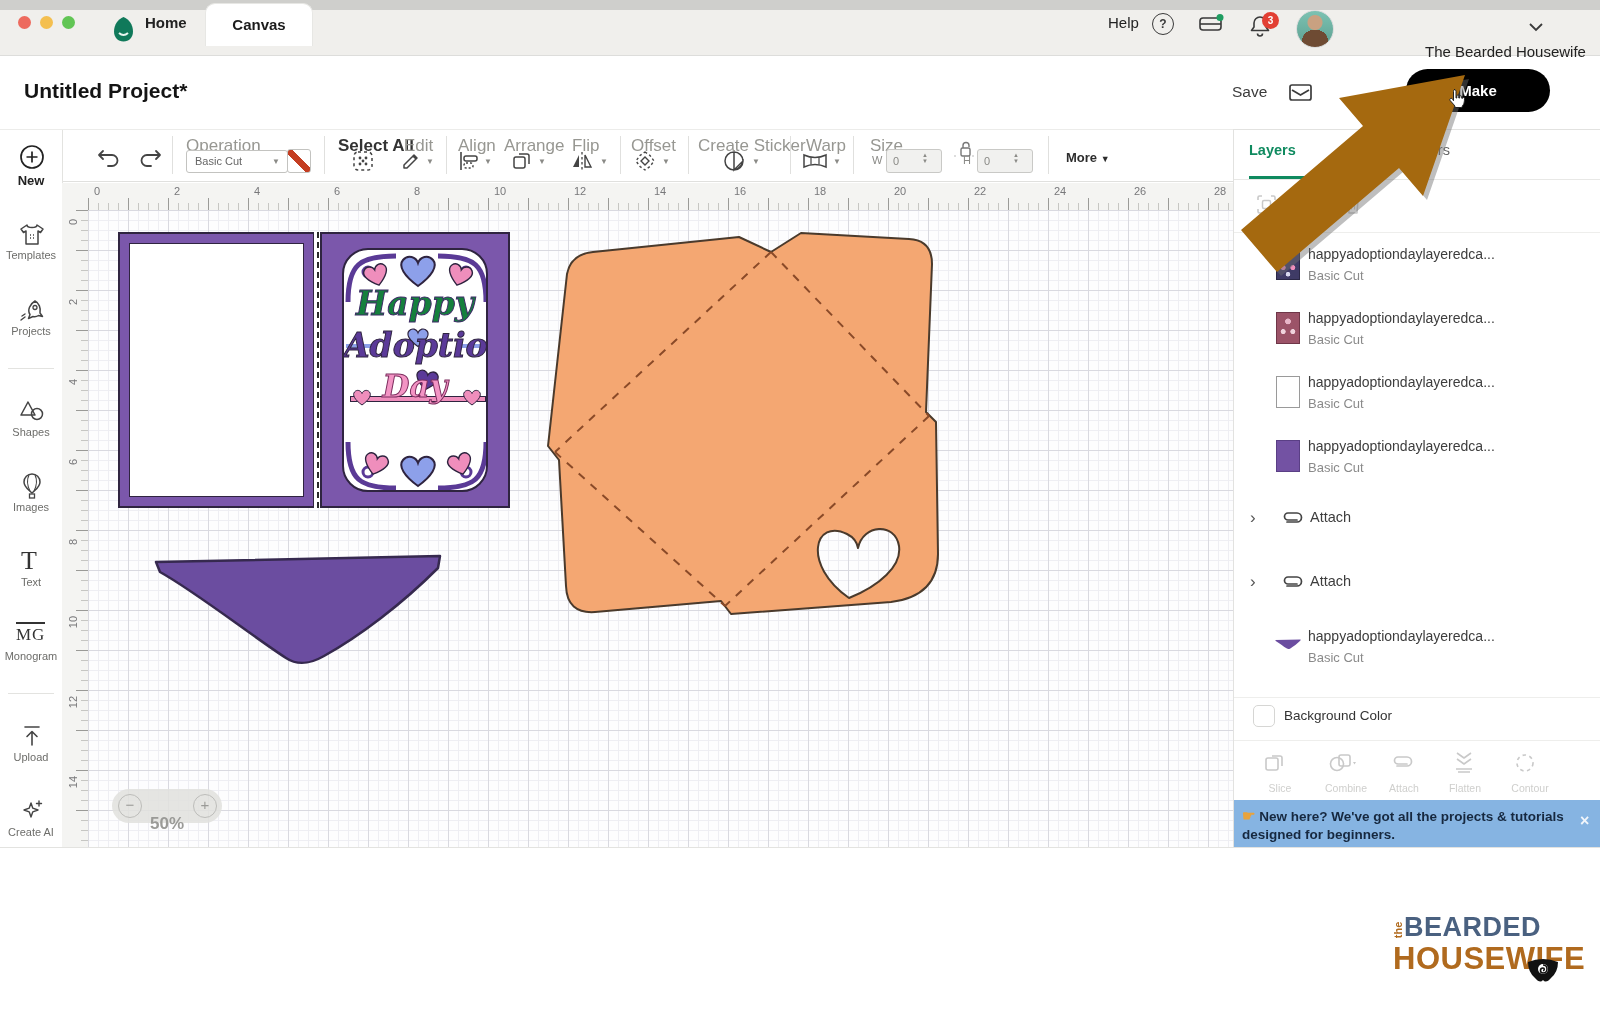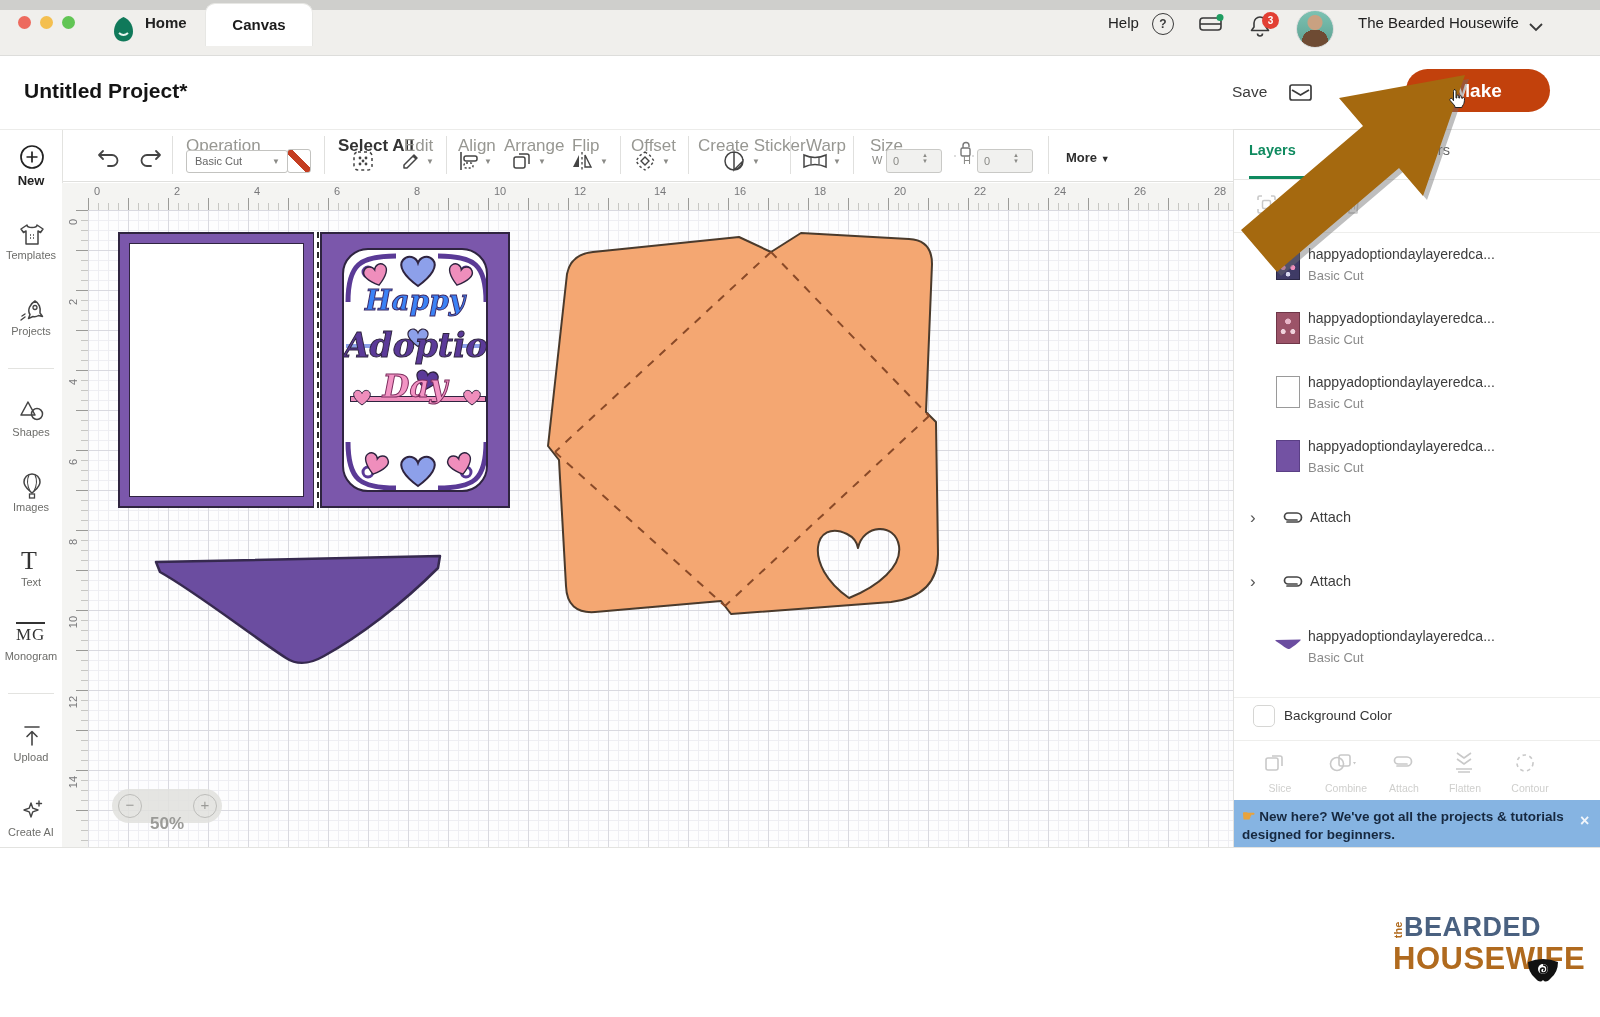--- a/index.html
+++ b/index.html
@@ -13,21 +13,21 @@
   .tl{width:13px;height:13px;border-radius:50%;top:16px;}
   #canvas-tab{left:205px;top:3px;width:106px;height:42px;background:#fff;border-radius:10px 10px 0 0;border:1px solid #e7e7e4;border-bottom:none;text-align:center;line-height:42px;font-weight:bold;font-size:15px;color:#1b1b1b;}
   .topbar-txt{font-size:15px;color:#222;top:12px;line-height:22px;}
   .qcircle{width:20px;height:20px;border:1.6px solid #3a3a3a;border-radius:50%;text-align:center;line-height:20px;font-size:12px;font-weight:bold;color:#3a3a3a;}
   #bell-badge{left:1262px;top:12px;width:17px;height:17px;background:#e23f33;border-radius:50%;color:#fff;font-size:10px;font-weight:bold;text-align:center;line-height:17px;z-index:3;}
   #avatar{left:1296px;top:10px;width:36px;height:36px;border-radius:50%;
     background:radial-gradient(circle at 50% 32%,#c9a181 0 7px,rgba(0,0,0,0) 8px),
     radial-gradient(ellipse 13px 11px at 50% 82%,#6e4b33 99%,rgba(0,0,0,0) 100%),
     linear-gradient(#7cc2b2,#5c9f90);border:1px solid #ddd;}
   
-  #make-btn{left:1406px;top:69px;width:144px;height:43px;background:#c2410c;border:none;border-radius:22px;color:#fff;font-size:19px;font-weight:bold;font-family:"Liberation Sans",sans-serif;}
+  #make-btn{left:1406px;top:69px;width:144px;height:43px;background:#000000;border:none;border-radius:22px;color:#fff;font-size:15px;font-weight:bold;font-family:"Liberation Sans",sans-serif;}
   
   .tool-label{font-size:17px;color:#979792;top:136px;}
   .tool-label.dark{color:#333;font-weight:bold;}
   .tool-sep{top:136px;width:1px;height:38px;background:#e0e0de;}
   .ddv{font-size:8px;color:#8a8a86;}
   .opbox{left:186px;top:150px;width:92px;height:21px;border:1px solid #c3c3c0;border-radius:3px;background:#fff;font-size:11px;color:#666;line-height:21px;padding-left:8px;}
   .swatch{left:287px;top:149px;width:22px;height:22px;border:1px solid #c3c3c0;border-radius:3px;background:linear-gradient(45deg,rgba(0,0,0,0) 40%,#c43e22 40% 60%,rgba(0,0,0,0) 60%),#fff;}
   .numin{width:46px;height:20px;border:1px solid #c9c9c6;background:#f1f1ef;border-radius:3px;font-size:11px;color:#8a8a86;padding-left:6px;font-family:"Liberation Sans",sans-serif;}
   .stepper{font-size:6px;color:#8a8a86;line-height:6px;text-align:center;}
   
@@ -100,21 +100,21 @@
       </svg>
   </div>
   <div class="abs" style="left:1248px;top:14px;">
     <svg width="24" height="24" viewBox="0 0 24 24">
         <path d="M12 3 a6 6 0 0 1 6 6 v4 l2.5 3.5 H3.5 L6 13 V9 a6 6 0 0 1 6-6 Z" fill="none" stroke="#3a3a3a" stroke-width="1.6" stroke-linejoin="round"></path>
         <path d="M9.5 19.5 a2.5 2.5 0 0 0 5 0" fill="none" stroke="#3a3a3a" stroke-width="1.6"></path>
       </svg>
   </div>
   <div class="abs" id="bell-badge">3</div>
   <div class="abs" id="avatar"></div>
-  <div class="abs topbar-txt" style="left:1358px;">The Bearded Housewife</div>
+  <div class="abs topbar-txt" style="left:1425px;margin-top:29px;">The Bearded Housewife</div>
   <div class="abs" style="left:1528px;top:22px;">
     <svg width="16" height="10" viewBox="0 0 16 10">
         <path d="M2 2 l6 6 6-6" fill="none" stroke="#3a3a3a" stroke-width="1.8"></path>
       </svg>
   </div>
 
   <div class="abs" style="left:24px;top:79px;font-size:21px;font-weight:bold;color:#141414;">Untitled Project*</div>
   <div class="abs" style="left:1232px;top:83px;font-size:15.5px;color:#3c3c3c;">Save</div>
   <div class="abs" style="left:1288px;top:82px;">
     <svg width="25" height="21" viewBox="0 0 25 21">
@@ -368,21 +368,21 @@
         <svg class="heart" style="left:54px;top:2px;" width="40" height="36" viewBox="0 0 20 18">
             <path d="M10 17 C3 12 0 7 2.5 4 C5 1 9 2.5 10 5.5 C11 2.5 15 1 17.5 4 C20 7 17 12 10 17 Z" fill="#8da0ea" stroke="#2f2440" stroke-width="1"></path>
           </svg>
         <svg class="heart" style="left:18px;top:12px;transform:rotate(-16deg);" width="28" height="25" viewBox="0 0 20 18">
             <path d="M10 17 C3 12 0 7 2.5 4 C5 1 9 2.5 10 5.5 C11 2.5 15 1 17.5 4 C20 7 17 12 10 17 Z" fill="#ef8ebc" stroke="#2f2440" stroke-width="1"></path>
           </svg>
         <svg class="heart" style="left:102px;top:12px;transform:rotate(16deg);" width="28" height="25" viewBox="0 0 20 18">
             <path d="M10 17 C3 12 0 7 2.5 4 C5 1 9 2.5 10 5.5 C11 2.5 15 1 17.5 4 C20 7 17 12 10 17 Z" fill="#ef8ebc" stroke="#2f2440" stroke-width="1"></path>
           </svg>
 
-        <div class="script-line" style="top:34px;font-size:28px;color:#3b82f6;-webkit-text-stroke:1px #3d2a66;">Happy</div>
+        <div class="script-line" style="top:34px;font-size:33px;color:#15803d;-webkit-text-stroke:1px #3d2a66;">Happy</div>
         <svg class="heart" style="left:62px;top:76px;" width="24" height="22" viewBox="0 0 20 18">
             <path d="M10 17 C3 12 0 7 2.5 4 C5 1 9 2.5 10 5.5 C11 2.5 15 1 17.5 4 C20 7 17 12 10 17 Z" fill="#8da0ea" stroke="#2f2440" stroke-width="1"></path>
           </svg>
         <div class="script-line" style="top:76px;font-size:33px;color:#5b3a99;-webkit-text-stroke:1px #2f2440;">Adoption</div>
         <svg class="heart" style="left:70px;top:118px;transform:rotate(10deg);" width="26" height="23" viewBox="0 0 20 18">
             <path d="M10 17 C3 12 0 7 2.5 4 C5 1 9 2.5 10 5.5 C11 2.5 15 1 17.5 4 C20 7 17 12 10 17 Z" fill="#5b3a99" stroke="#2f2440" stroke-width="1"></path>
           </svg>
         <div class="abs" style="left:6px;top:146px;width:134px;height:4px;background:#ef8ebc;border:1px solid #2f2440;"></div>
         <svg class="heart" style="left:8px;top:138px;" width="20" height="18" viewBox="0 0 20 18">
             <path d="M10 17 C3 12 0 7 2.5 4 C5 1 9 2.5 10 5.5 C11 2.5 15 1 17.5 4 C20 7 17 12 10 17 Z" fill="#ef8ebc" stroke="#2f2440" stroke-width="1"></path>

